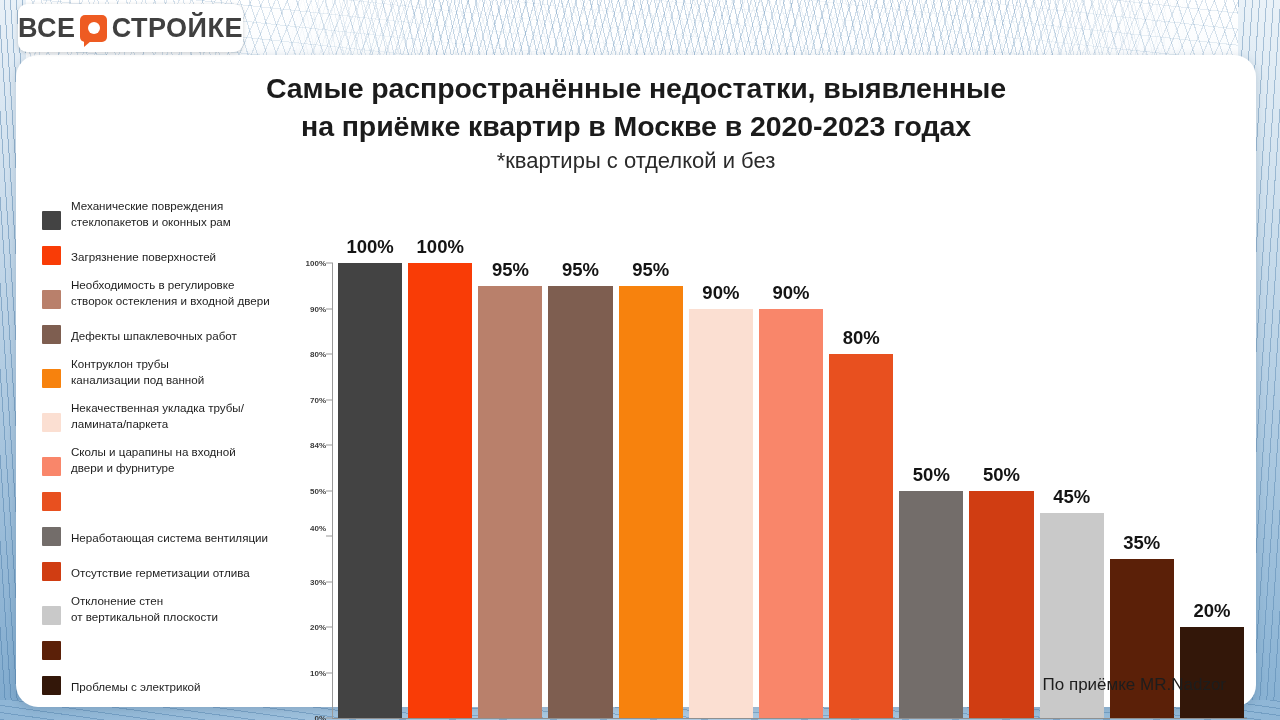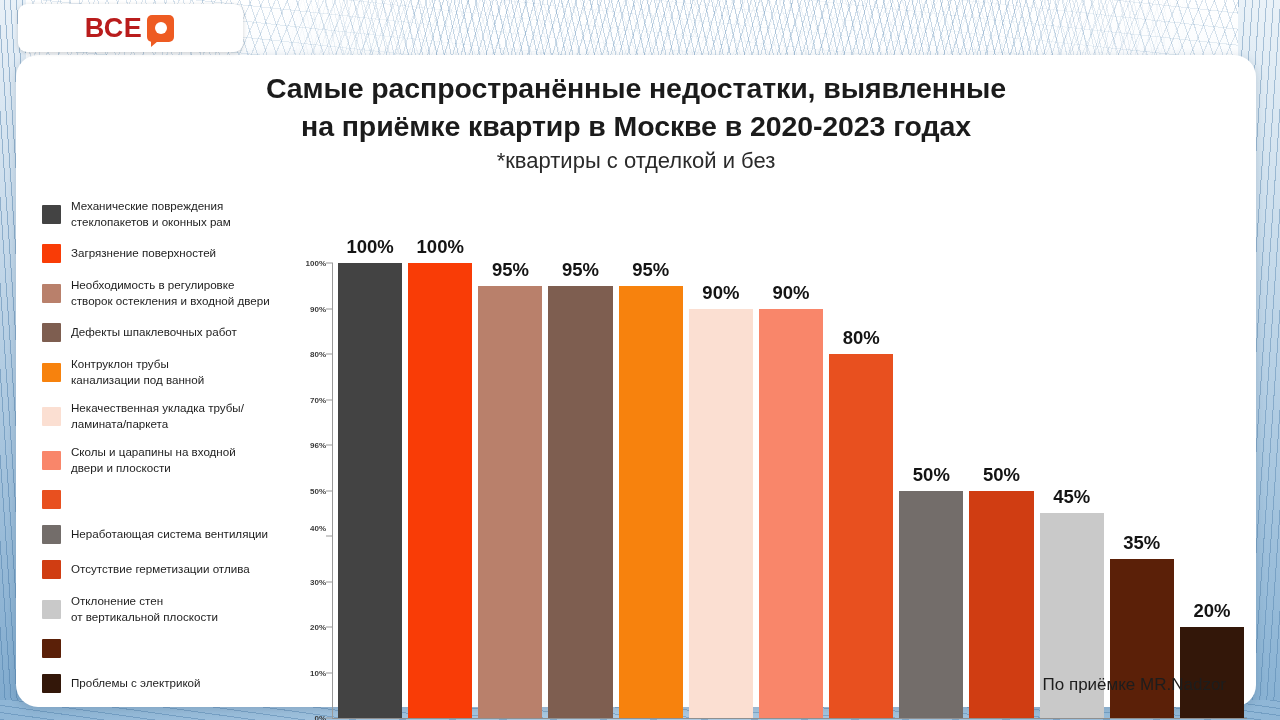--- a/index.html
+++ b/index.html
@@ -54,21 +54,21 @@
     border-radius: 9px;
     box-shadow: 0 1px 4px rgba(0,0,0,.17);
     display: flex; align-items: center; justify-content: center;
     gap: 3px;
     z-index: 6;
   }
   #logo .word {
     font-weight: 800;
     font-size: 27px;
     letter-spacing: .5px;
-    color: #b91c1c;
+    color: #404040;
   }
   #logo .bubble {
     position: relative;
     width: 27px; height: 27px;
     background: #EE5B22;
     border-radius: 5px;
     display: flex; align-items: center; justify-content: center;
     margin: 0 2px;
   }
   #logo .bubble::after {
@@ -112,21 +112,21 @@
   }
 
   
   #legend {
     position: absolute;
     left: 26px; top: 143px;
     width: 252px;
   }
   .legend-item {
     display: flex;
-    align-items: center;
+    align-items: flex-end;
     gap: 10px;
     margin-bottom: 12px;
     min-height: 23px;
   }
   .legend-swatch {
     flex: 0 0 auto;
     width: 19px; height: 19px;
     margin-top: 1px;
     border-radius: 1px;
   }
@@ -221,20 +221,21 @@
   <div class="wash-left"></div>
   <div class="wash-right"></div>
   <div class="wash-bottom"></div>
 </div>
 
 <div id="logo">
   <span class="word">ВСЕ</span>
   <span class="bubble">
       <i></i>
     </span>
+  <span class="word">СТРОЙКЕ</span>
 </div>
 
 <div id="card">
 
   <div id="title">
     <div>Самые распространённые недостатки, выявленные</div>
     <div>на приёмке квартир в Москве в 2020-2023 годах</div>
   </div>
 
   <div id="subtitle">*квартиры с отделкой и без</div>
@@ -264,21 +265,21 @@
 канализации под ванной</span>
       </div>
       <div class="legend-item">
         <span class="legend-swatch" style="background: rgb(251, 223, 210);"></span>
         <span class="legend-label">Некачественная укладка трубы/
 ламината/паркета</span>
       </div>
       <div class="legend-item">
         <span class="legend-swatch" style="background: rgb(249, 134, 106);"></span>
         <span class="legend-label">Сколы и царапины на входной
-двери и плоскости</span>
+двери и фурнитуре</span>
       </div>
       <div class="legend-item">
         <span class="legend-swatch" style="background: rgb(232, 80, 31);"></span>
       </div>
       <div class="legend-item">
         <span class="legend-swatch" style="background: rgb(115, 109, 106);"></span>
         <span class="legend-label">Неработающая система вентиляции</span>
       </div>
       <div class="legend-item">
         <span class="legend-swatch" style="background: rgb(208, 61, 18);"></span>
@@ -299,21 +300,21 @@
     </div>
 
   <div id="plot">
     <div id="ylabels">
         <div class="ytick" style="top: 455px;">0%</div>
         <div class="ytick" style="top: 409.5px;">10%</div>
         <div class="ytick" style="top: 364px;">20%</div>
         <div class="ytick" style="top: 318.5px;">30%</div>
         <div class="ytick" style="top: 265px;">40%</div>
         <div class="ytick" style="top: 227.5px;">50%</div>
-        <div class="ytick" style="top: 182px;">96%</div>
+        <div class="ytick" style="top: 182px;">84%</div>
         <div class="ytick" style="top: 136.5px;">70%</div>
         <div class="ytick" style="top: 91px;">80%</div>
         <div class="ytick" style="top: 45.5px;">90%</div>
         <div class="ytick" style="top: 0px;">100%</div>
       </div>
     <div id="yaxis"></div>
     <div id="baseline"></div>
     <div id="bars">
         <div class="bar-col">
           <div class="bar-value" style="top: 29px;">100%</div>

